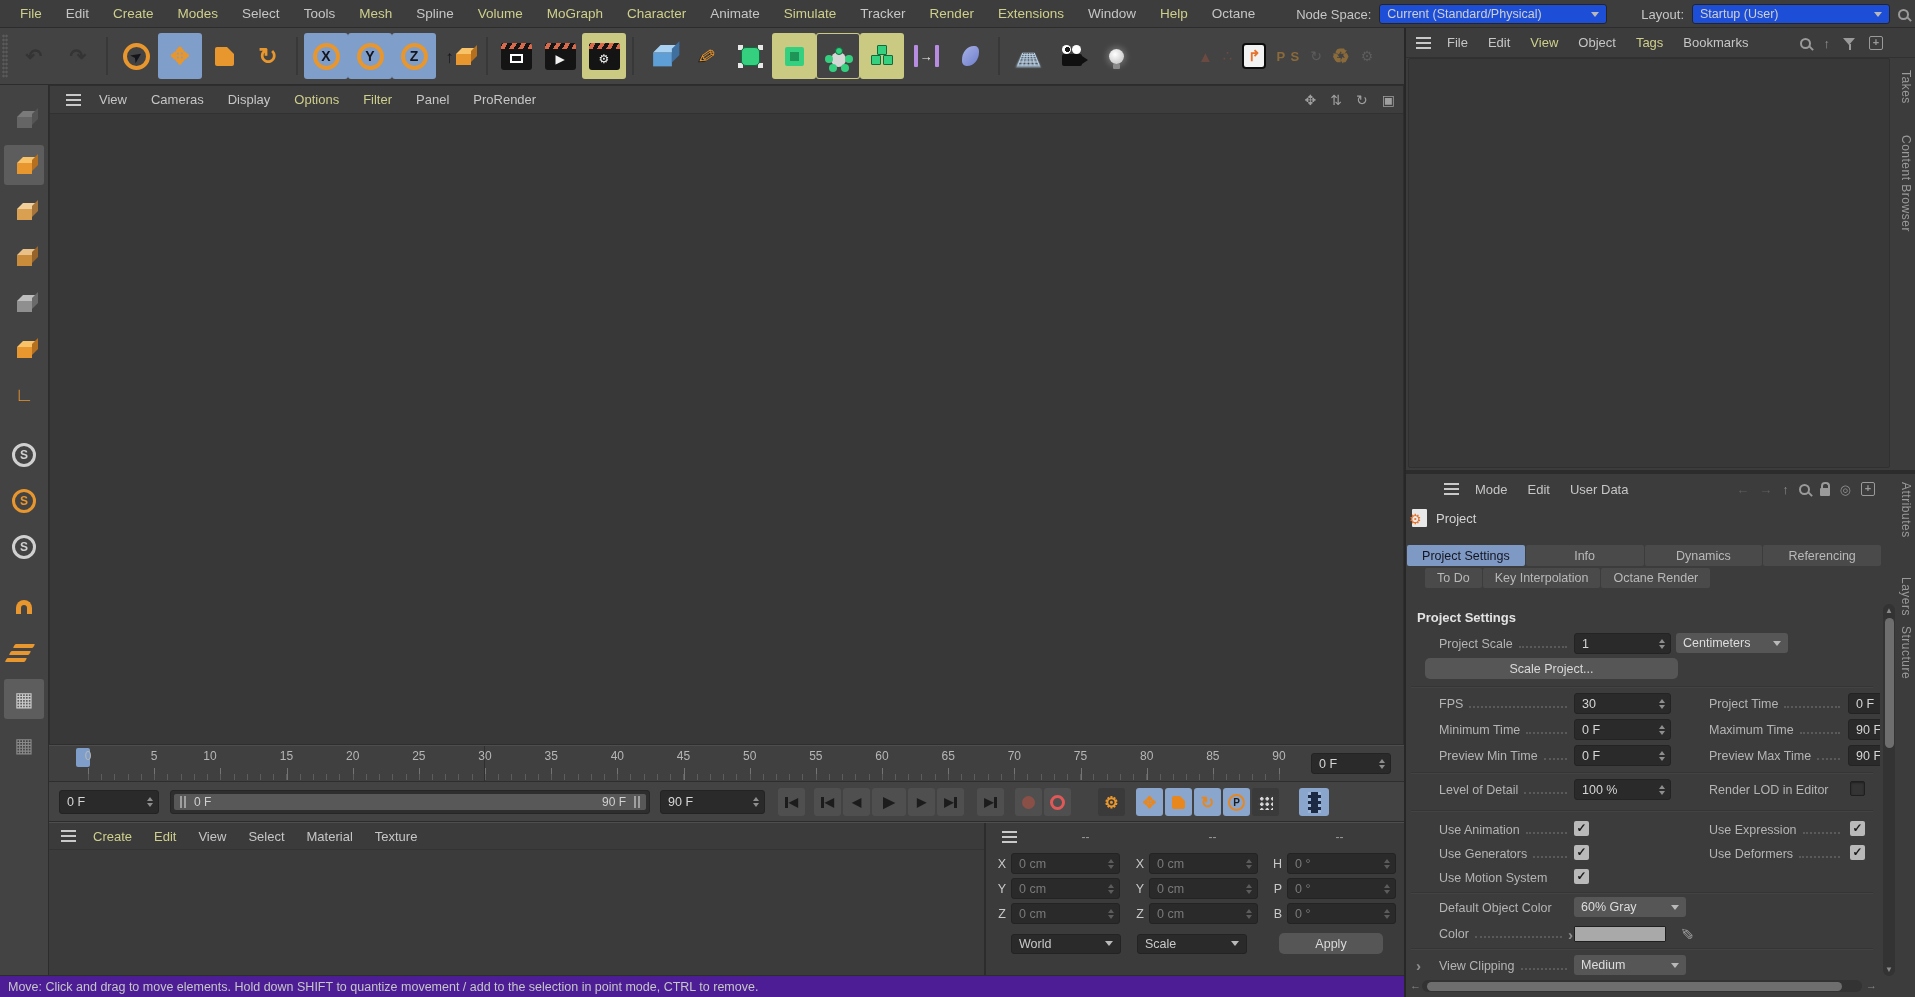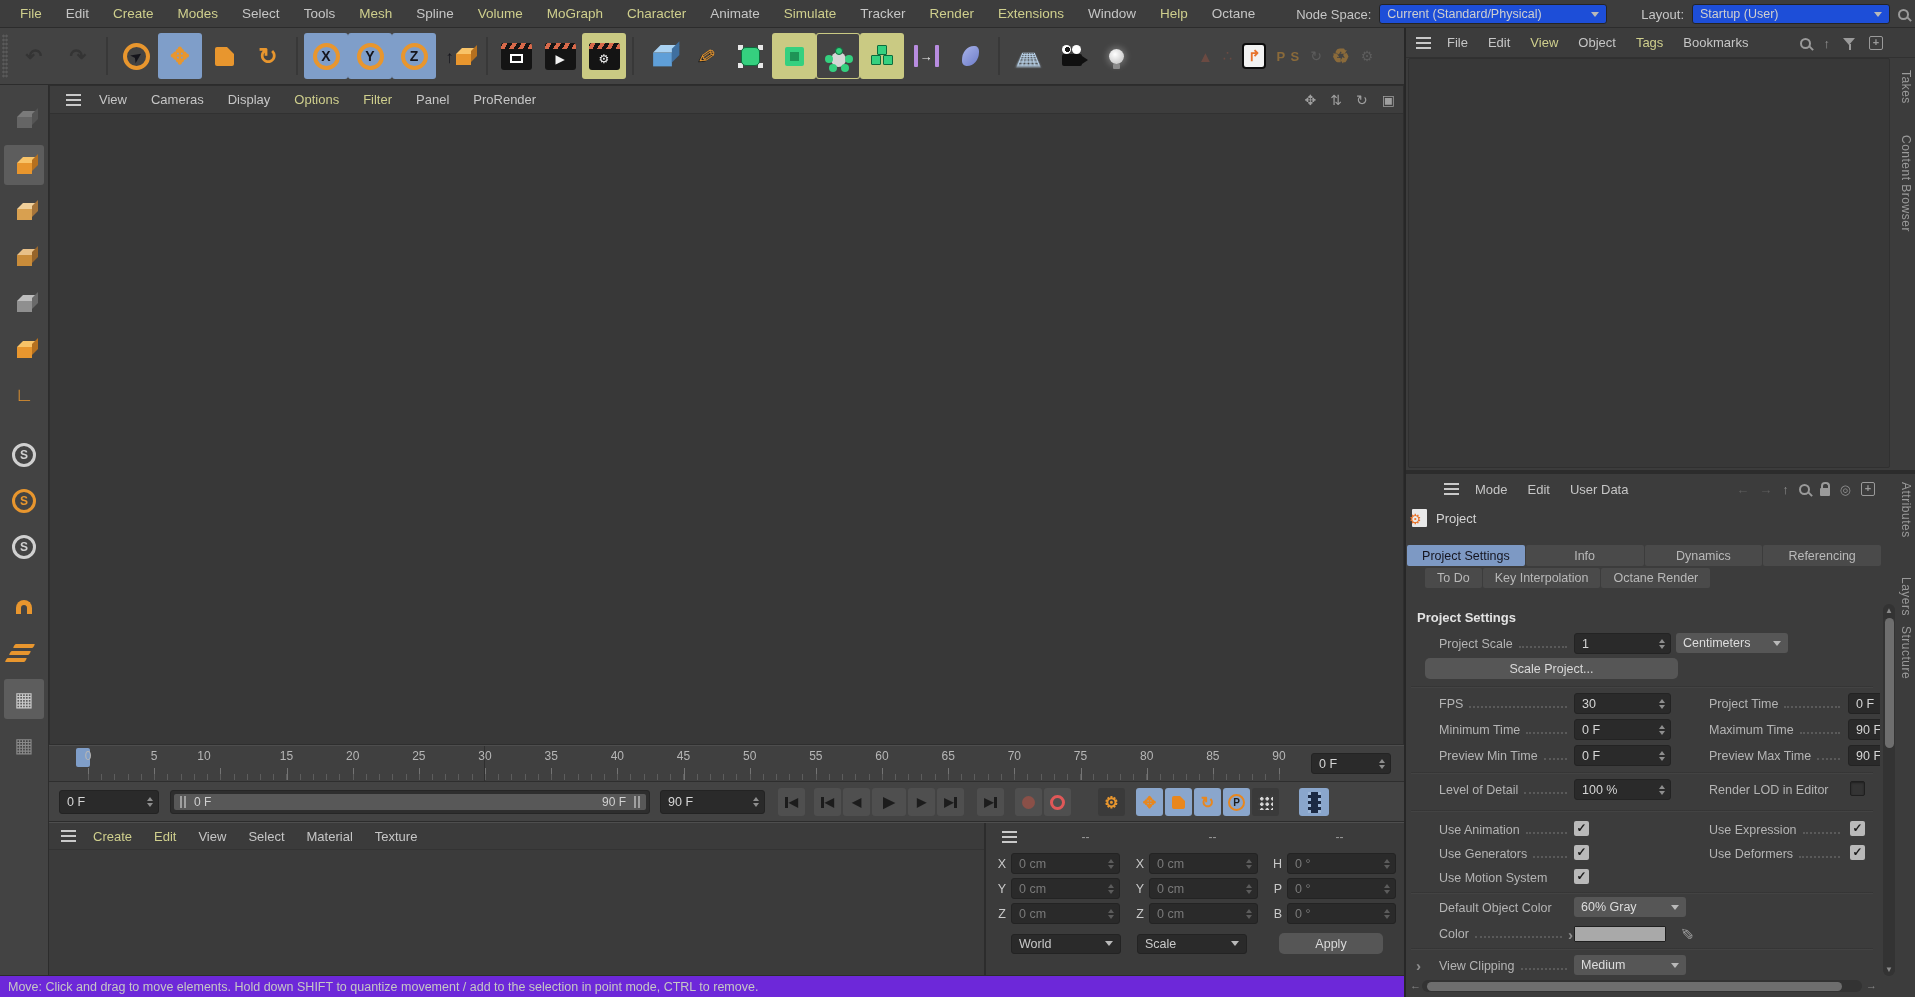--- a/index.html
+++ b/index.html
@@ -138,21 +138,21 @@
   .cm-col{flex:1;text-align:center;color:#9a9a9a;font-size:12px;}
   .cmr{display:flex;align-items:center;gap:14px;margin-top:4px;}
   .cmg{display:flex;align-items:center;gap:5px;flex:1;}
   .cmlbl{width:10px;color:#c9c9c9;font-size:12.5px;text-align:right;flex:none;}
   .cmg .field{flex:1;}
   .cma{display:flex;align-items:center;gap:16px;margin-top:9px;padding-left:15px;text-align:center;}
   .cma .combo{width:110px;background:#2a2a2a;border:1px solid #232323;color:#c9c9c9;}
   .btn{background:#565656;border-radius:5px;color:#d9d9d9;font-size:12.5px;display:flex;align-items:center;justify-content:center;height:21px;}
   .applyb{width:104px;margin-left:16px;}
   
-  .statusbar{position:absolute;left:0;top:975px;width:1404px;height:22px;background:#6d28d9;border-top:1px solid #2c2c2c;display:flex;align-items:center;padding-left:8px;font-size:12.5px;color:#c6c6c6;}
+  .statusbar{position:absolute;left:0;top:975px;width:1404px;height:22px;background:#4c1d95;border-top:1px solid #2c2c2c;display:flex;align-items:center;padding-left:8px;font-size:12.5px;color:#c6c6c6;}
   
   .rpanel{position:absolute;left:1404px;top:28px;width:511px;height:969px;background:#3c3c3c;border-left:2px solid #272727;}
   .om-menu{position:absolute;left:0;top:0;width:100%;height:30px;display:flex;align-items:center;border-bottom:1px solid #313131;padding-left:4px;}
   .om-item{padding:0 10px;font-size:13px;color:#c6c6c6;}
   .om-icons{position:absolute;right:32px;top:0;height:30px;display:flex;align-items:center;gap:13px;}
   .om-tree{position:absolute;left:2px;top:30px;width:482px;height:410px;background:#383838;border:1px solid #303030;border-radius:2px;}
   .splitter{position:absolute;left:0;top:442px;width:100%;height:4px;background:#2c2c2c;}
   .am-menu{position:absolute;left:16px;top:448px;width:100%;height:26px;display:flex;align-items:center;padding-left:16px;}
   .am-icons{position:absolute;right:40px;top:448px;height:26px;display:flex;align-items:center;gap:10px;color:#8f8f8f;font-size:13px;}
   .g-dimarr{color:#5e5e5e;}
@@ -427,21 +427,21 @@
     </div>
   </div>
 
   <div class="ruler">
     <span class="playhead"></span>
     <span class="l30"></span>
     <div>
 
     <span class="tick-num" style="left: 39px;">0</span>
         <span class="tick-num" style="left: 105.17px;">5</span>
-        <span class="tick-num" style="left: 155px;">10</span>
+        <span class="tick-num" style="left: 161px;">10</span>
         <span class="tick-num" style="left: 237.51px;">15</span>
         <span class="tick-num" style="left: 303.68px;">20</span>
         <span class="tick-num" style="left: 369.85px;">25</span>
         <span class="tick-num" style="left: 436.02px;">30</span>
         <span class="tick-num" style="left: 502.19px;">35</span>
         <span class="tick-num" style="left: 568.36px;">40</span>
         <span class="tick-num" style="left: 634.53px;">45</span>
         <span class="tick-num" style="left: 700.7px;">50</span>
         <span class="tick-num" style="left: 766.87px;">55</span>
         <span class="tick-num" style="left: 833.04px;">60</span>

